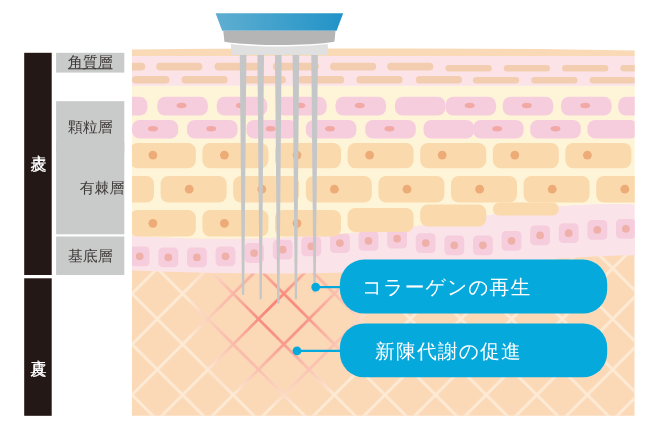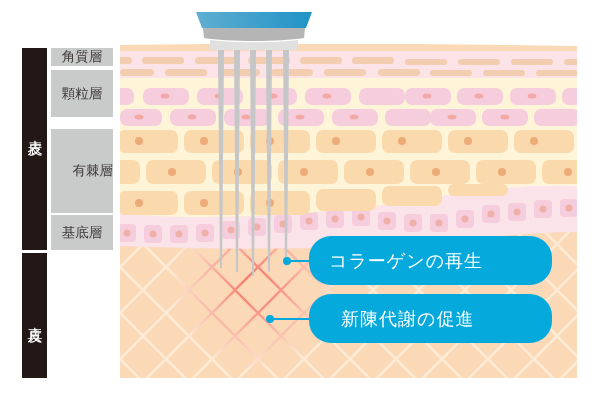--- a/index.html
+++ b/index.html
@@ -228,24 +228,24 @@
   </g>
 </svg>
 
 <div class="abs side-bar" style="top:48px;height:202px;align-items:flex-start;padding-top:80px;box-sizing:border-box;">
   <span>表皮</span>
 </div>
 <div class="abs side-bar" style="top:253px;height:125px;align-items:center;">
   <span>真皮</span>
 </div>
 
-<div class="abs layer-label" style="top:48px;height:18px;">
+<div class="abs layer-label" style="top:48px;height:18px;text-decoration:underline;">
   <span>角質層</span>
 </div>
-<div class="abs layer-label" style="top:70px;height:47px;">
+<div class="abs layer-label" style="top:92px;height:47px;">
   <span>顆粒層</span>
 </div>
 <div class="abs layer-label" style="top:129px;height:84px;justify-content:flex-end;">
   <span>有棘層</span>
 </div>
 <div class="abs layer-label" style="top:215px;height:35px;font-family:Liberation Serif, serif;">
   <span>基底層</span>
 </div>
 
 <div class="abs callout" style="top:236px;">

